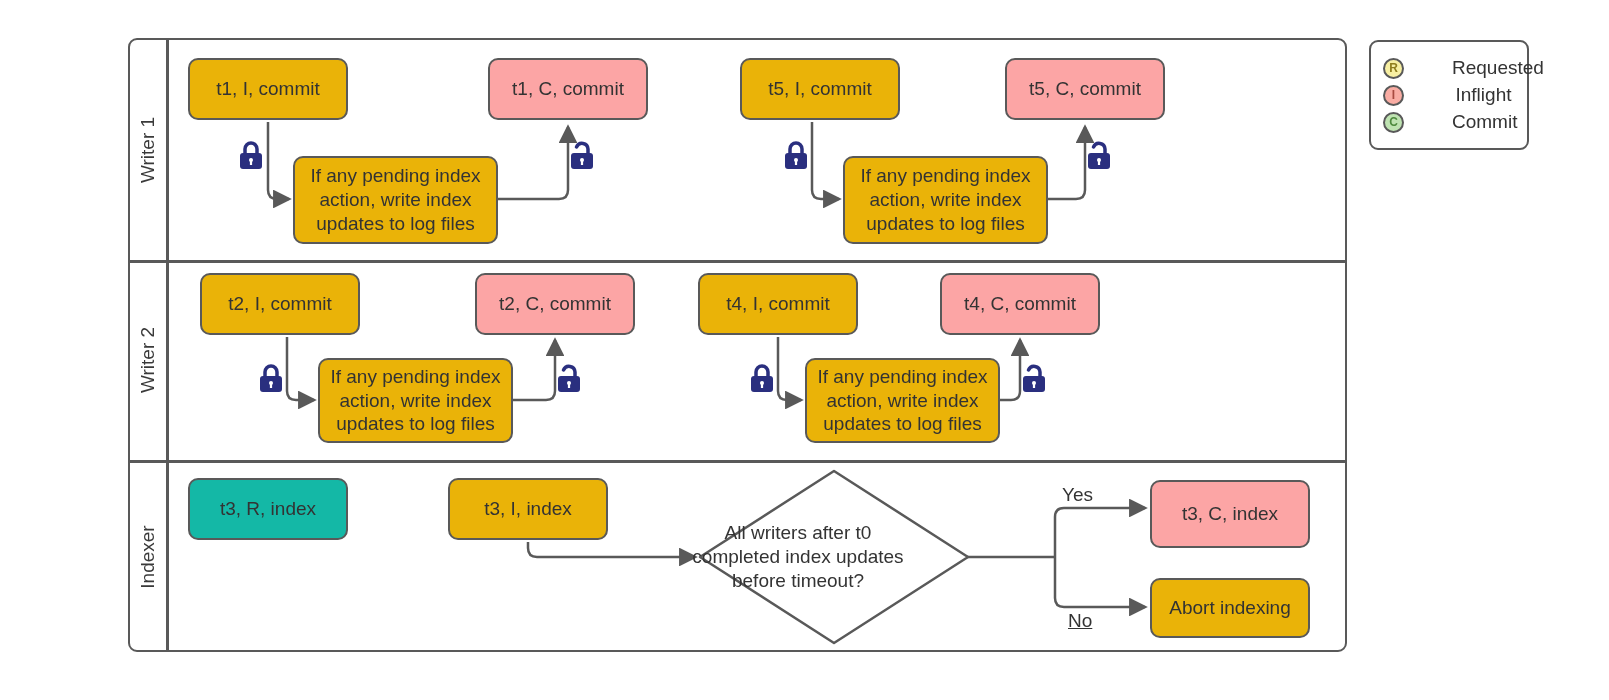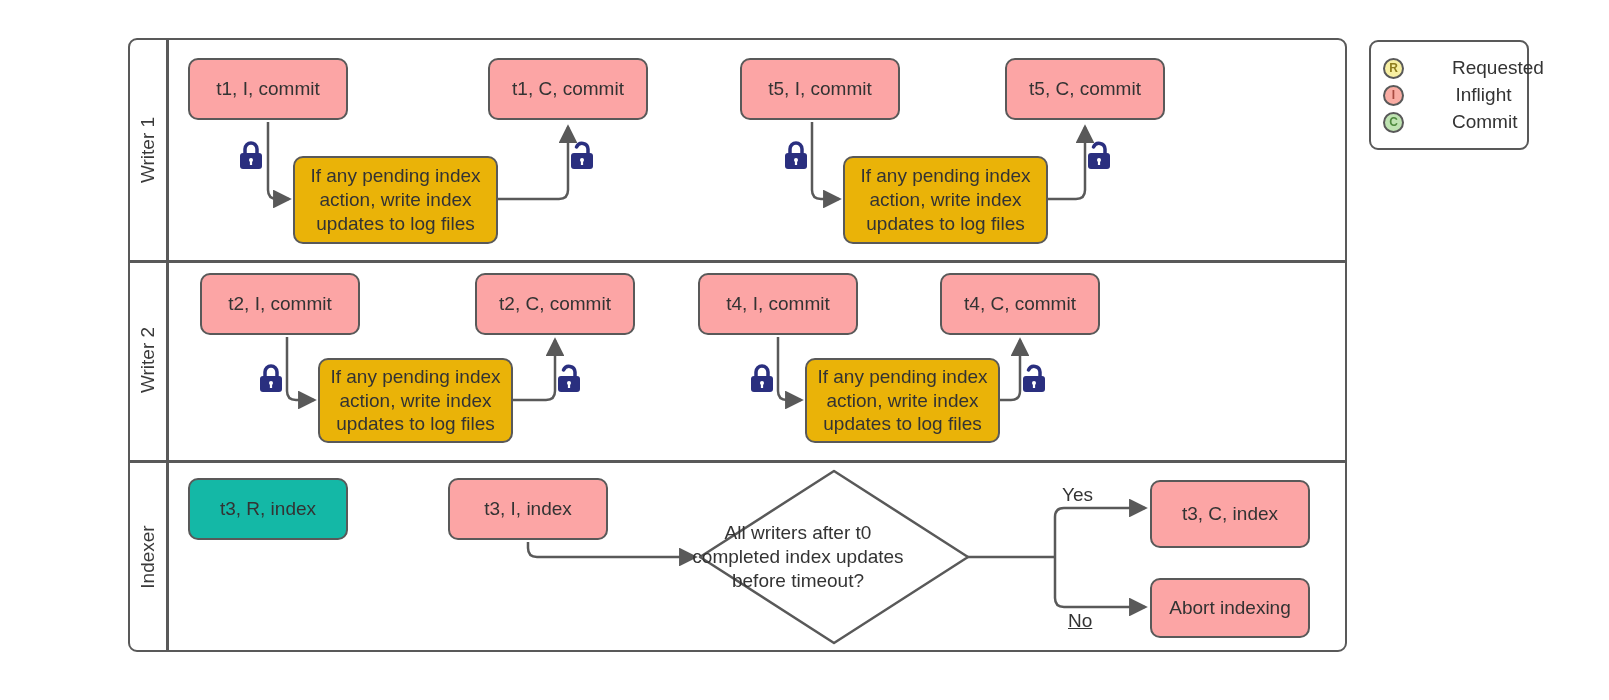--- a/index.html
+++ b/index.html
@@ -19,21 +19,21 @@
     transform:rotate(-90deg);white-space:nowrap;font-size:19px;color:#3a3a3a;
   }
   
   svg.wires{position:absolute;left:0;top:0;pointer-events:none;}
   
   .node{
     position:absolute;box-sizing:border-box;border:2.5px solid #595959;border-radius:10px;
     display:flex;align-items:center;justify-content:center;text-align:center;
     font-size:19px;color:#333;line-height:1.25;
   }
-  .node.pink{background:#fca5a5;}
+  .node.pink{background:#eab308;}
   .node.green{background:#fca5a5;}
   .node.yellow{background:#14b8a6;}
   .node.white{background:#eab308;}
   .node .inner{width:185px;}
   .diamond-text{
     position:absolute;left:668px;top:471px;width:260px;height:172px;
     display:flex;align-items:center;justify-content:center;text-align:center;
     font-size:19px;line-height:1.25;color:#333;
   }
   .diamond-text .inner{width:232px;}

